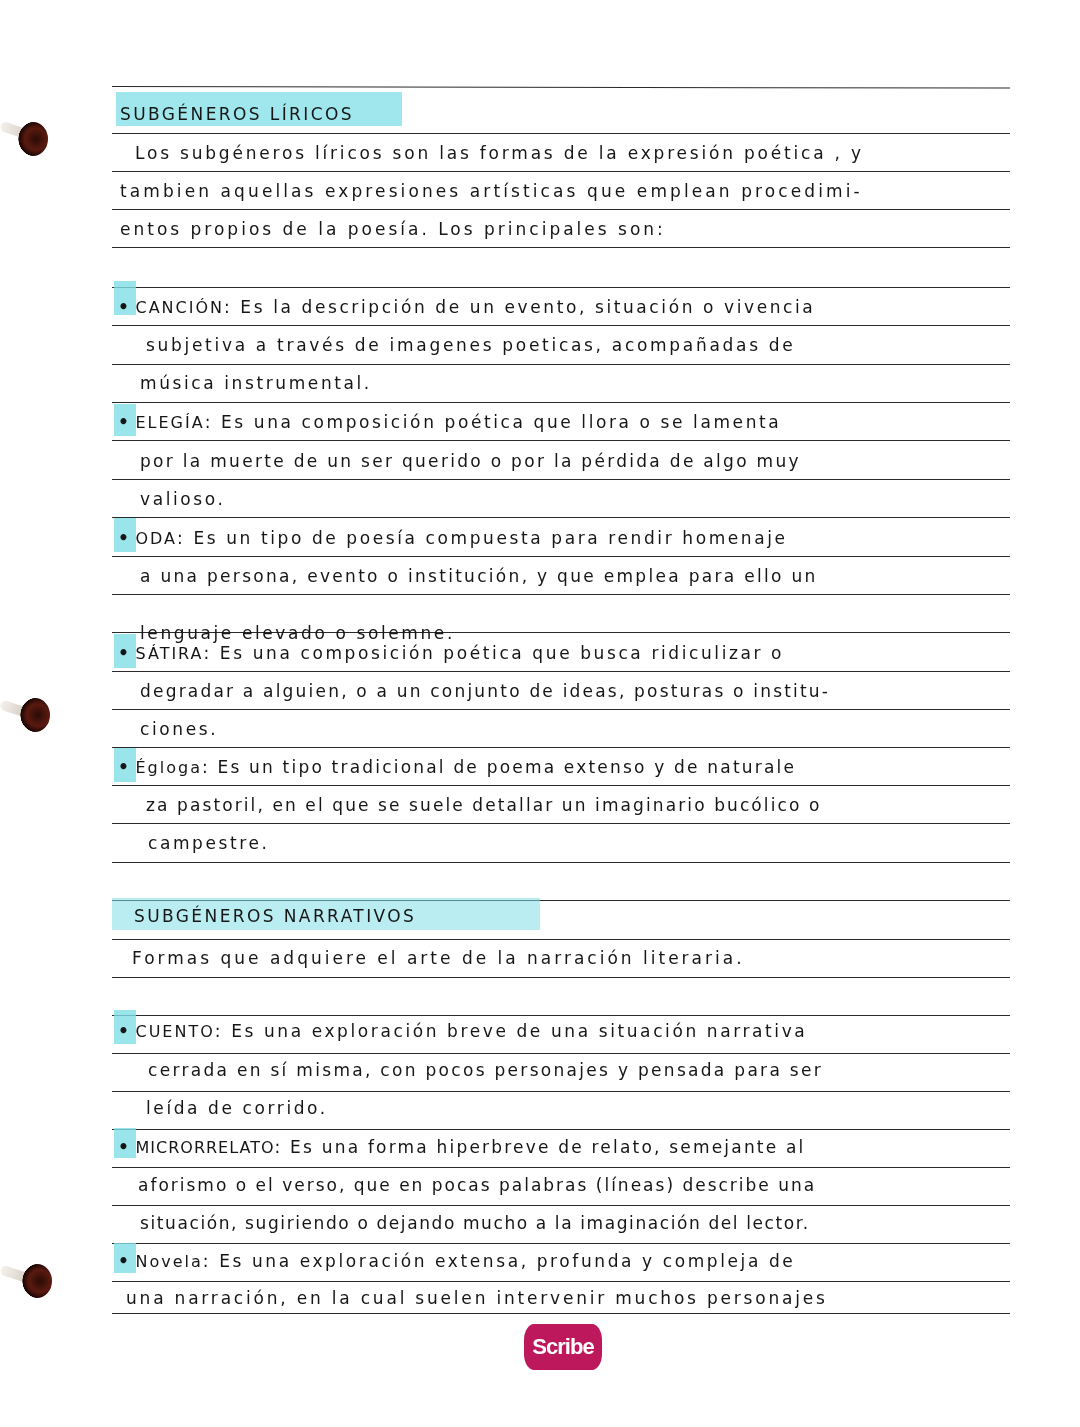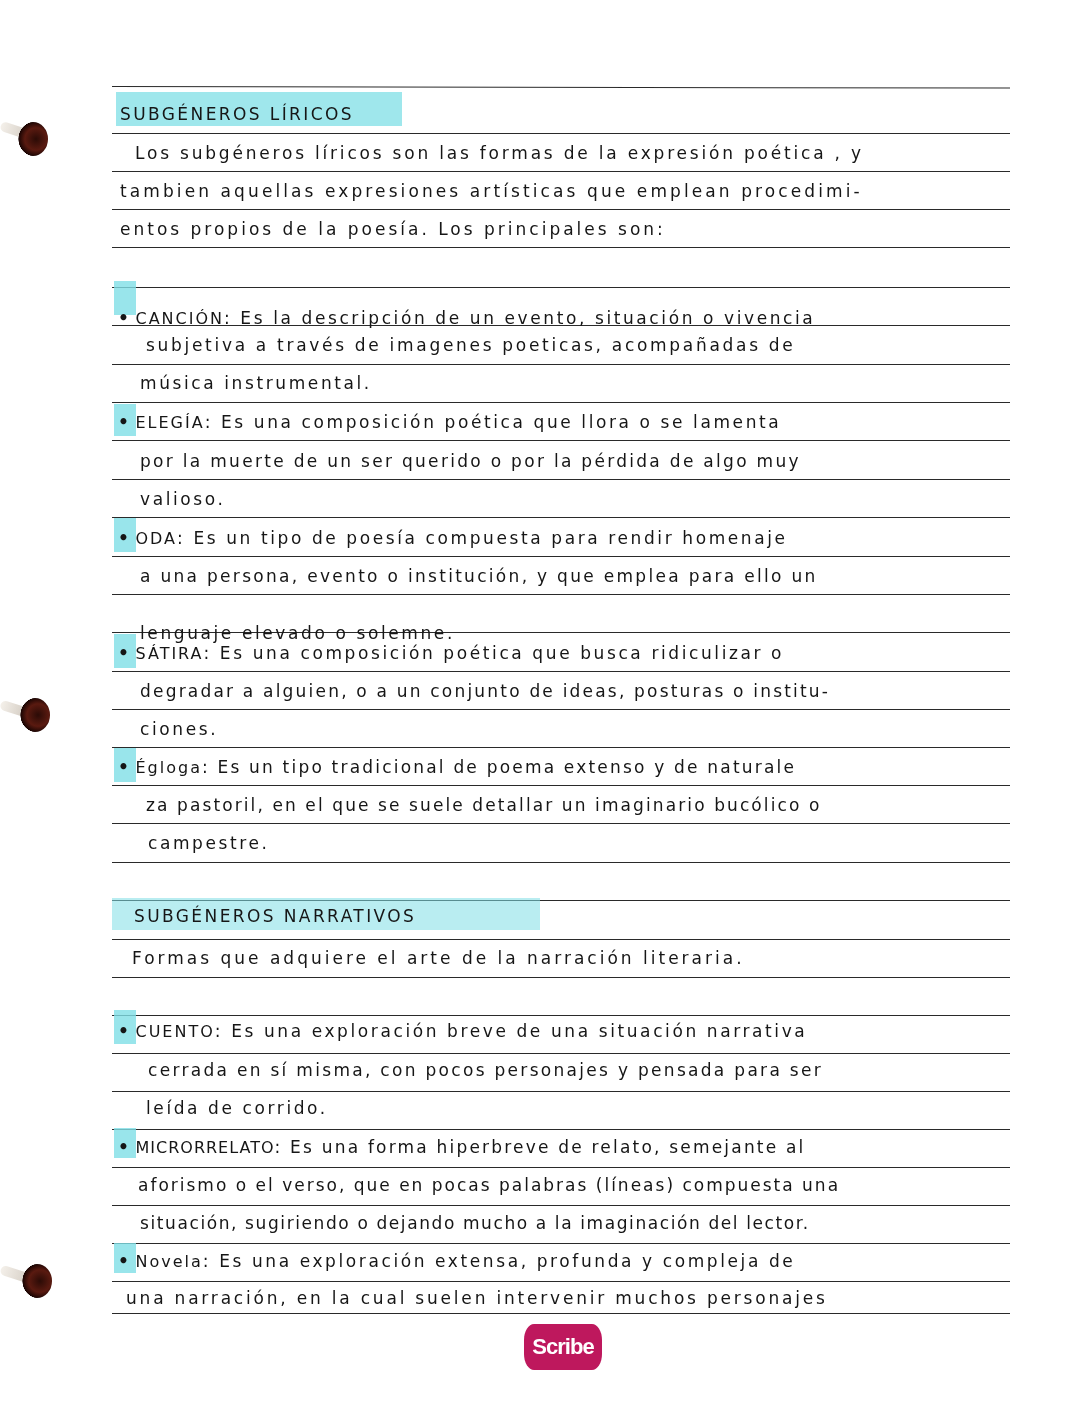--- a/index.html
+++ b/index.html
@@ -98,21 +98,21 @@
   <div class="bullet-hl" style="left:114px;top:1010px;height:34px;"></div>
   <div class="bullet-hl" style="left:114px;top:1128px;height:30px;"></div>
   <div class="bullet-hl" style="left:114px;top:1243px;height:30px;"></div>
 
   <section>
     <div class="line heading" style="left:120px;top:96px;">Subgéneros Líricos</div>
     <div class="line" style="left:120px;top:135px;letter-spacing:2.8px;margin-left:15px;">Los subgéneros líricos son las formas de la expresión poética , y</div>
     <div class="line" style="left:120px;top:173px;letter-spacing:3.1px;">tambien aquellas expresiones artísticas que emplean procedimi-</div>
     <div class="line" style="left:120px;top:211px;letter-spacing:3.0px;">entos propios de la poesía. Los principales son:</div>
 
-    <div class="line" style="left:118px;top:300px;">
+    <div class="line" style="left:118px;top:289px;">
       <span class="bullet">•</span><span class="term">Canción</span><span>: Es la descripción de un evento, situación o vivencia</span>
     </div>
     <div class="line" style="left:146px;top:327px;letter-spacing:2.7px;">subjetiva a través de imagenes poeticas, acompañadas de</div>
     <div class="line" style="left:140px;top:365px;">música instrumental.</div>
 
     <div class="line" style="left:118px;top:404px;">
       <span class="bullet">•</span><span class="term">Elegía</span><span>: Es una composición poética que llora o se lamenta</span>
     </div>
     <div class="line" style="left:140px;top:443px;letter-spacing:2.3px;">por la muerte de un ser querido o por la pérdida de algo muy</div>
     <div class="line" style="left:140px;top:481px;">valioso.</div>
@@ -142,21 +142,21 @@
 
     <div class="line" style="left:118px;top:1013px;">
       <span class="bullet">•</span><span class="term">Cuento</span><span>: Es una exploración breve de una situación narrativa</span>
     </div>
     <div class="line" style="left:148px;top:1052px;letter-spacing:2.3px;">cerrada en sí misma, con pocos personajes y pensada para ser</div>
     <div class="line" style="left:146px;top:1090px;">leída de corrido.</div>
 
     <div class="line" style="left:118px;top:1129px;">
       <span class="bullet">•</span><span class="term" style="letter-spacing:1px;">Microrrelato</span><span style="letter-spacing:2.2px;">: Es una forma hiperbreve de relato, semejante al</span>
     </div>
-    <div class="line" style="left:138px;top:1167px;letter-spacing:2.0px;">aforismo o el verso, que en pocas palabras (líneas) compuesta una</div>
+    <div class="line" style="left:138px;top:1167px;letter-spacing:2.0px;">aforismo o el verso, que en pocas palabras (líneas) describe una</div>
     <div class="line" style="left:140px;top:1205px;letter-spacing:1.6px;">situación, sugiriendo o dejando mucho a la imaginación del lector.</div>
 
     <div class="line" style="left:118px;top:1243px;">
       <span class="bullet">•</span><span class="term" style="text-transform:none;">Novela</span><span style="letter-spacing:2.6px;">: Es una exploración extensa, profunda y compleja de</span>
     </div>
     <div class="line" style="left:126px;top:1280px;letter-spacing:2.8px;">una narración, en la cual suelen intervenir muchos personajes</div>
   </section>
 
   <div class="logo">Scribe</div>
 </div>

